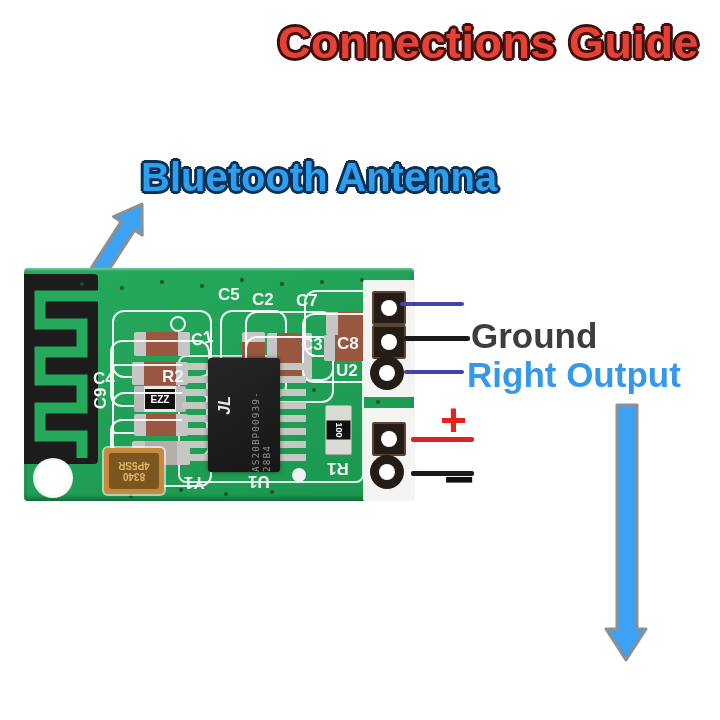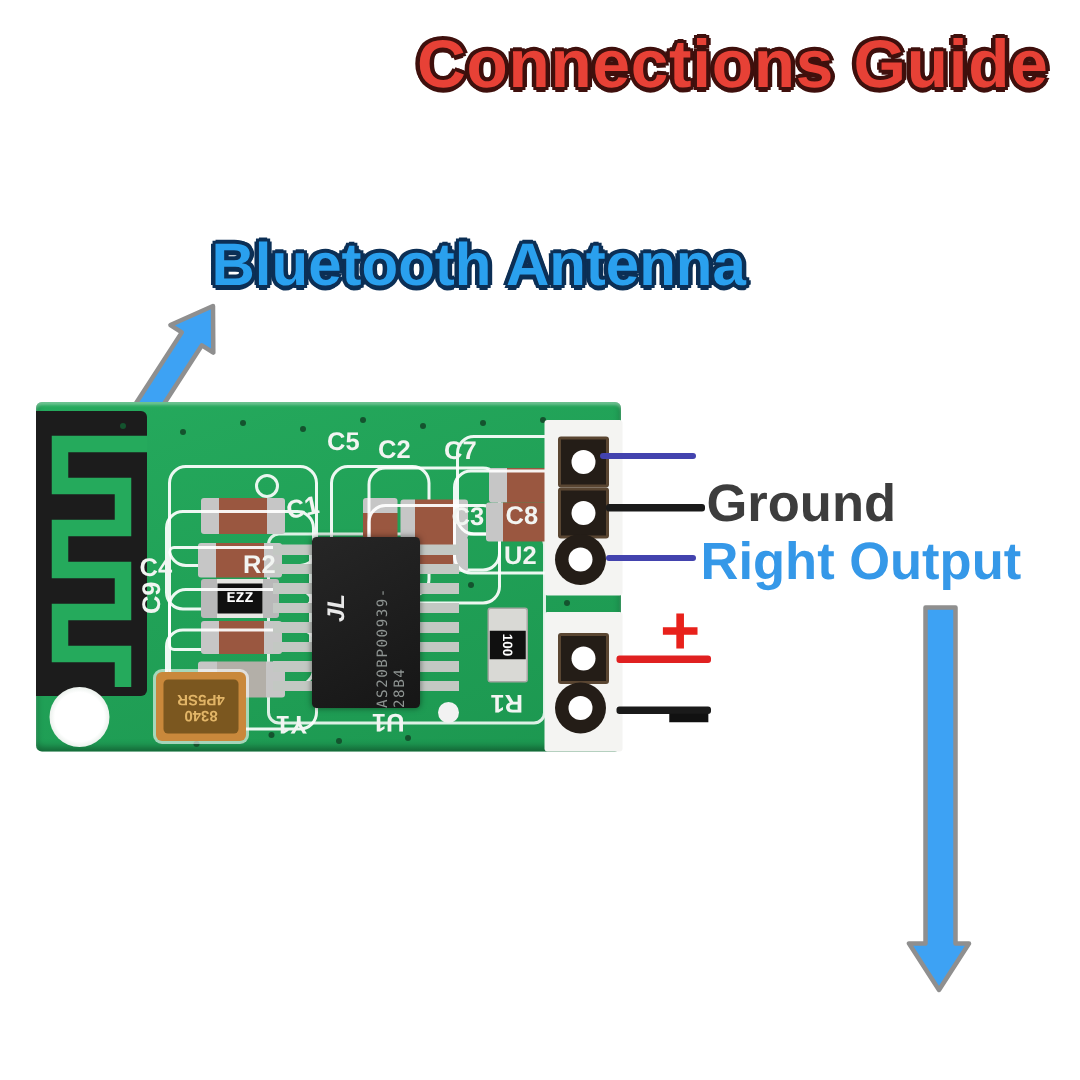--- a/index.html
+++ b/index.html
@@ -45,21 +45,21 @@
   .silk-box{border:2px solid rgba(255,255,255,.85);border-radius:8px;}
   .u1-box{left:154px;top:87px;width:182px;height:124px;}
   .ring{left:146px;top:48px;width:12px;height:12px;border:2px solid rgba(255,255,255,.9);border-radius:50%;}
 
   .silk{position:absolute;color:#f2f5f2;font-weight:bold;font-size:17px;line-height:1;}
   .rot180{transform:rotate(180deg);}
   .rot90ccw{transform:rotate(-90deg);}
   .tilt{transform:rotate(-12deg);}
 
   
-  .capw{position:absolute;border:2px solid rgba(255,255,255,.92);border-radius:12px;padding:20px;font-family:Liberation Mono, monospace;}
+  .capw{position:absolute;border:2px solid rgba(255,255,255,.92);border-radius:12px;padding:20px;}
   .cap{width:100%;height:100%;border-radius:2px;
        background:linear-gradient(90deg,#c6c6c6 0 22%,#9a5740 22% 78%,#c6c6c6 78% 100%);}
   .cap.v{background:linear-gradient(180deg,#c6c6c6 0 22%,#9a5740 22% 78%,#c6c6c6 78% 100%);}
   .cap.gray{background:linear-gradient(90deg,#c6c6c6 0 22%,#b3afa8 22% 78%,#c6c6c6 78% 100%);}
 
   
   .ezz-body{position:relative;width:100%;height:100%;border-radius:2px;
        background:linear-gradient(90deg,#b9b9b9 0 20%,#e7e7e3 20% 80%,#b9b9b9 80% 100%);}
   .ezz-chip{position:absolute;left:11px;right:11px;top:3px;bottom:3px;background:#101010;
        color:#fff;font-size:10px;font-weight:bold;display:flex;align-items:center;justify-content:center;}

